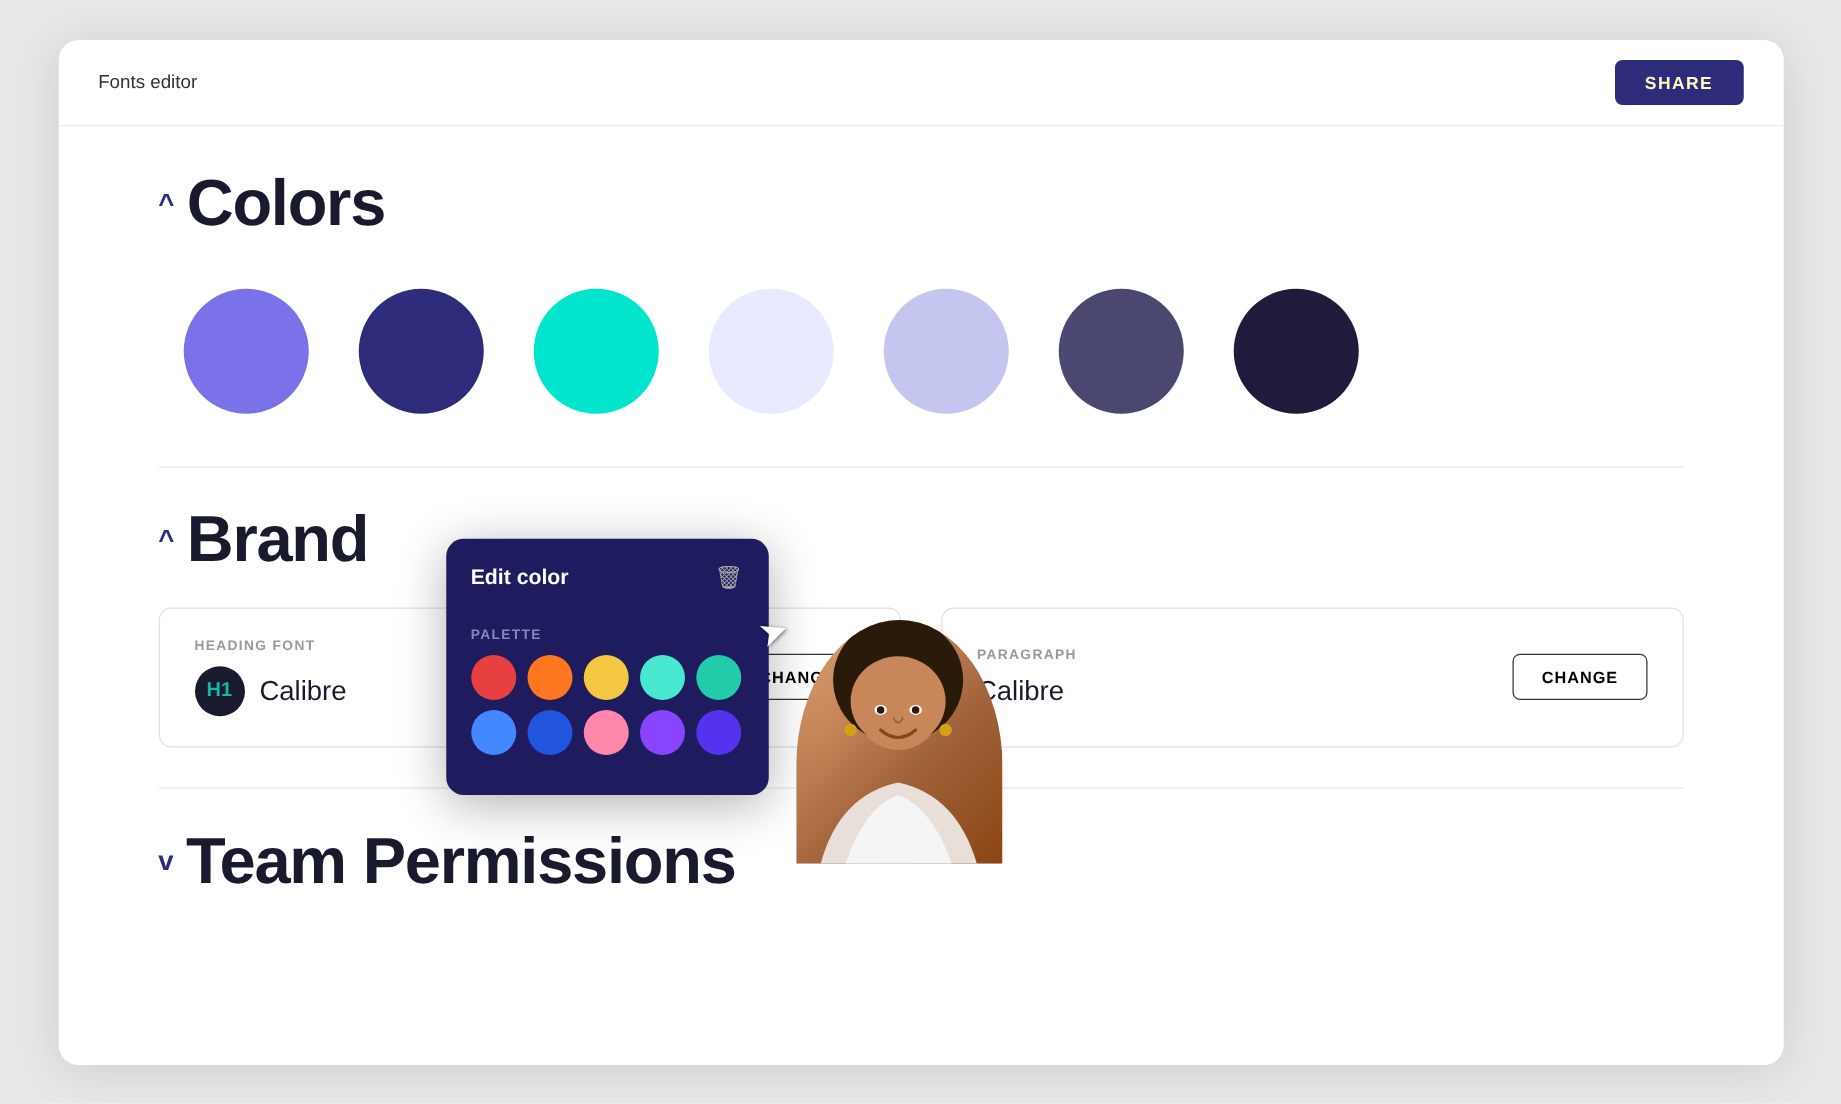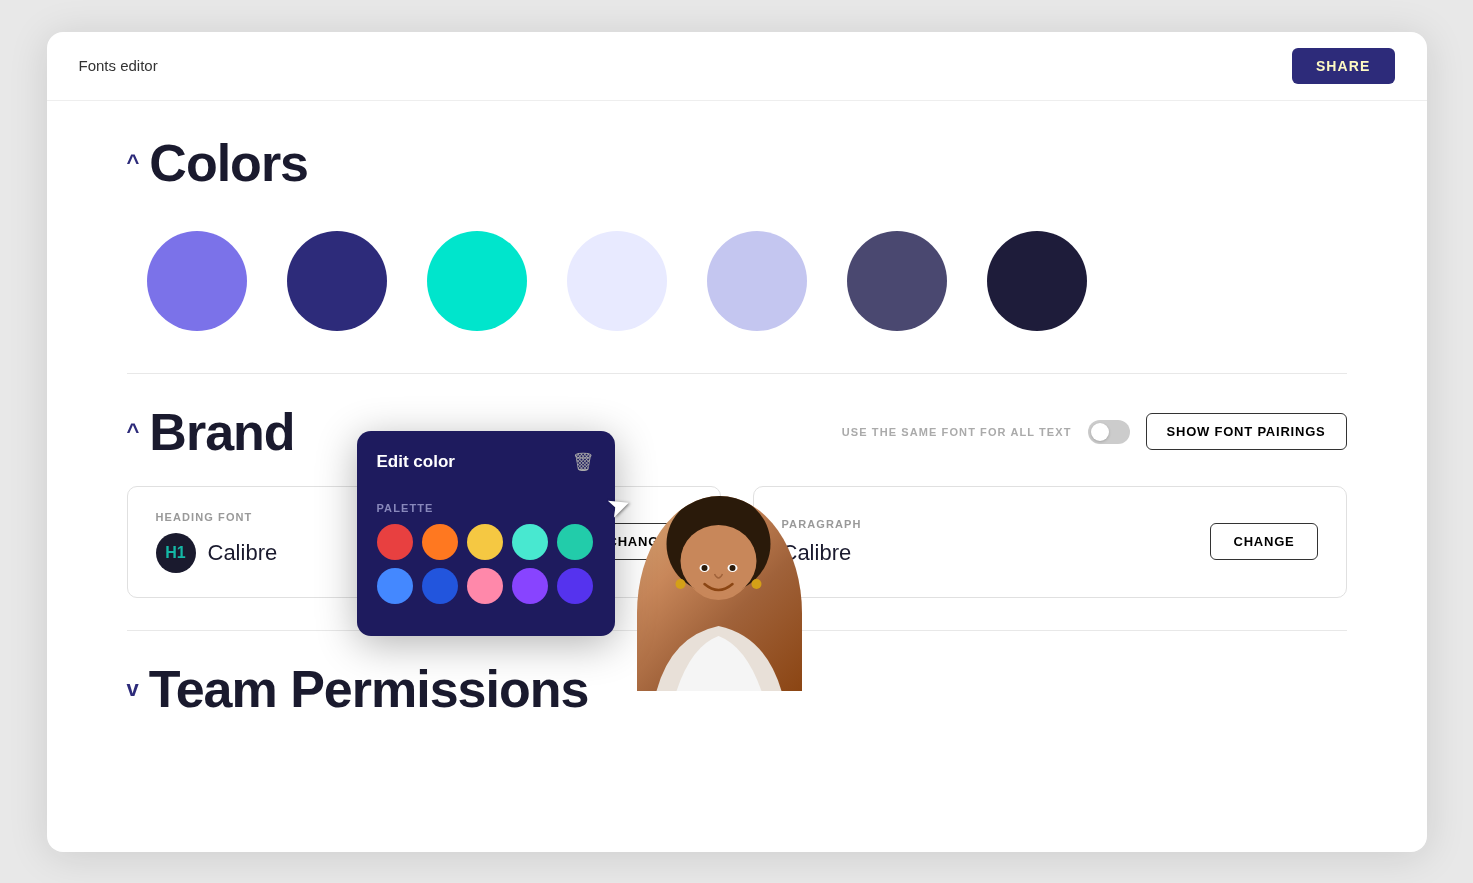--- a/index.html
+++ b/index.html
@@ -357,27 +357,20 @@
       <div class="color-circle" style="background:#1e1c3a;"></div>
     </div>
 
     <hr class="divider">
 
     <div class="fonts-section">
       <div class="fonts-header-row">
         <div class="fonts-left">
           <span class="section-chevron">^</span>
           <span class="section-title">Brand</span>
-        </div>
-        <div class="fonts-right">
-          <span class="font-same-text">USE THE SAME FONT FOR ALL TEXT</span>
-          <div class="toggle-switch">
-            <div class="toggle-knob"></div>
-          </div>
-          <button class="show-font-pairings-btn">SHOW FONT PAIRINGS</button>
         </div>
       </div>
 
       <div class="font-cards-row">
 
         <div class="font-card">
           <div>
             <div class="font-card-label">HEADING FONT</div>
             <div class="font-card-name-row">
               <div class="font-icon">

